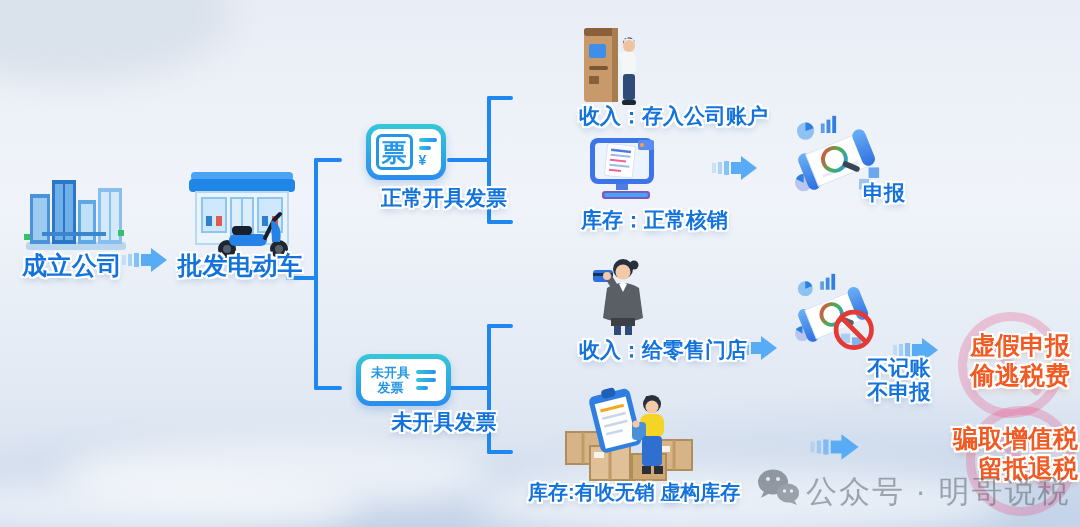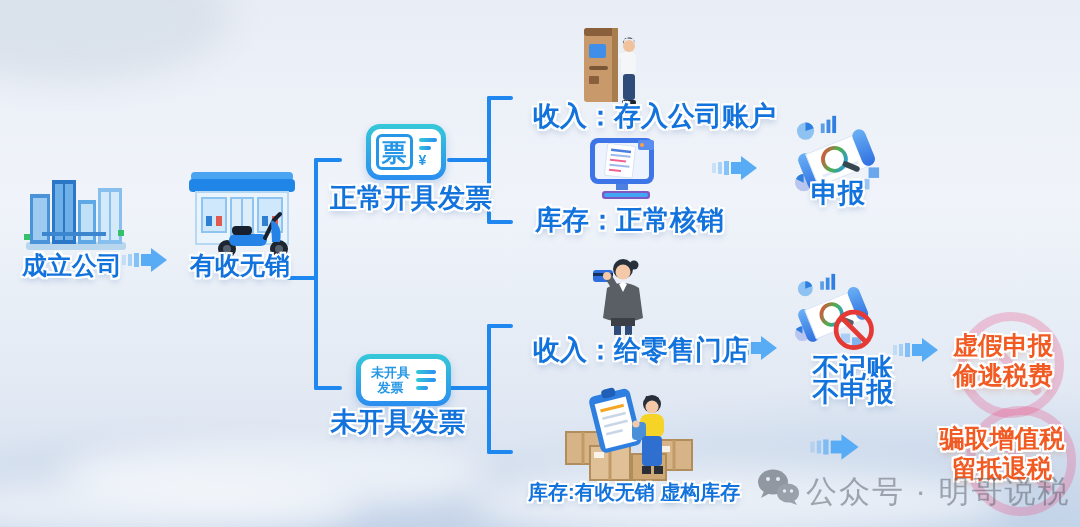--- a/index.html
+++ b/index.html
@@ -16,23 +16,23 @@
   .line{position:absolute;background:#1e88f0;border-radius:2px;}
   
   .t{position:absolute;font-weight:bold;color:#1373dd;white-space:nowrap;
      text-shadow:-2px -2px 0 #fff,2px -2px 0 #fff,-2px 2px 0 #fff,2px 2px 0 #fff,
                  -2px 0 0 #fff,2px 0 0 #fff,0 -2px 0 #fff,0 2px 0 #fff,
                  0 4px 6px rgba(38,88,158,.35);}
   .t-center{text-align:center;}
   .t-orange{color:#f15a22;
      text-shadow:-2px -2px 0 #fff,2px -2px 0 #fff,-2px 2px 0 #fff,2px 2px 0 #fff,
                  -2px 0 0 #fff,2px 0 0 #fff,0 -2px 0 #fff,0 2px 0 #fff,
-                 0 4px 6px rgba(190,70,20,.3);}
+                 0 4px 6px rgba(190,70,20,.3);text-align:right;}
   .fs25{font-size:25px;line-height:30px;}
-  .fs21{font-size:27px;line-height:24px;}
+  .fs21{font-size:21px;line-height:24px;margin-left:46px;}
   .fs20{font-size:20px;line-height:24px;}
   
   .inv{position:absolute;border-radius:14px;padding:5px;
        background:linear-gradient(180deg,#35c8d8,#2a8df0);
        box-shadow:0 4px 8px rgba(60,120,200,.25);}
   .inv-in{background:#fff;border-radius:9px;width:100%;height:100%;
           display:flex;align-items:center;justify-content:center;gap:6px;box-sizing:border-box;}
   .piao{border:3px solid #2597e6;border-radius:6px;padding:0 3px;
         font-size:25px;font-weight:bold;color:#2597e6;line-height:30px;}
   .inv-col{display:flex;flex-direction:column;align-items:flex-start;gap:4px;}
@@ -143,21 +143,21 @@
     <circle cx="44" cy="81" r="9" fill="#1d2530"></circle>
       <circle cx="44" cy="81" r="4" fill="#55606e"></circle>
     <circle cx="96" cy="81" r="9" fill="#1d2530"></circle>
       <circle cx="96" cy="81" r="4" fill="#55606e"></circle>
     <rect x="46" y="66" width="38" height="12" rx="6" fill="#2583e8"></rect>
     <rect x="49" y="58" width="20" height="9" rx="4" fill="#16202e"></rect>
     <path d="M82,70 L91,52 L97,46" stroke="#16202e" stroke-width="4" fill="none" stroke-linecap="round"></path>
     <path d="M88,52 q12,4 9,22 l-8,0 z" fill="#2583e8"></path>
   </svg>
   <div class="t t-center fs25" style="left:166px;top:250px;width:148px;">
-    <div>有收无销</div>
+    <div>批发电动车</div>
   </div>
 
   <div class="inv" style="left:366px;top:124px;width:80px;height:56px;box-sizing:border-box;">
     <div class="inv-in">
       <span class="piao">票</span>
       <span class="inv-col">
         <span class="bar" style="width:18px;"></span>
         <span class="bar" style="width:12px;"></span>
         <span class="yen">¥</span>
       </span>

